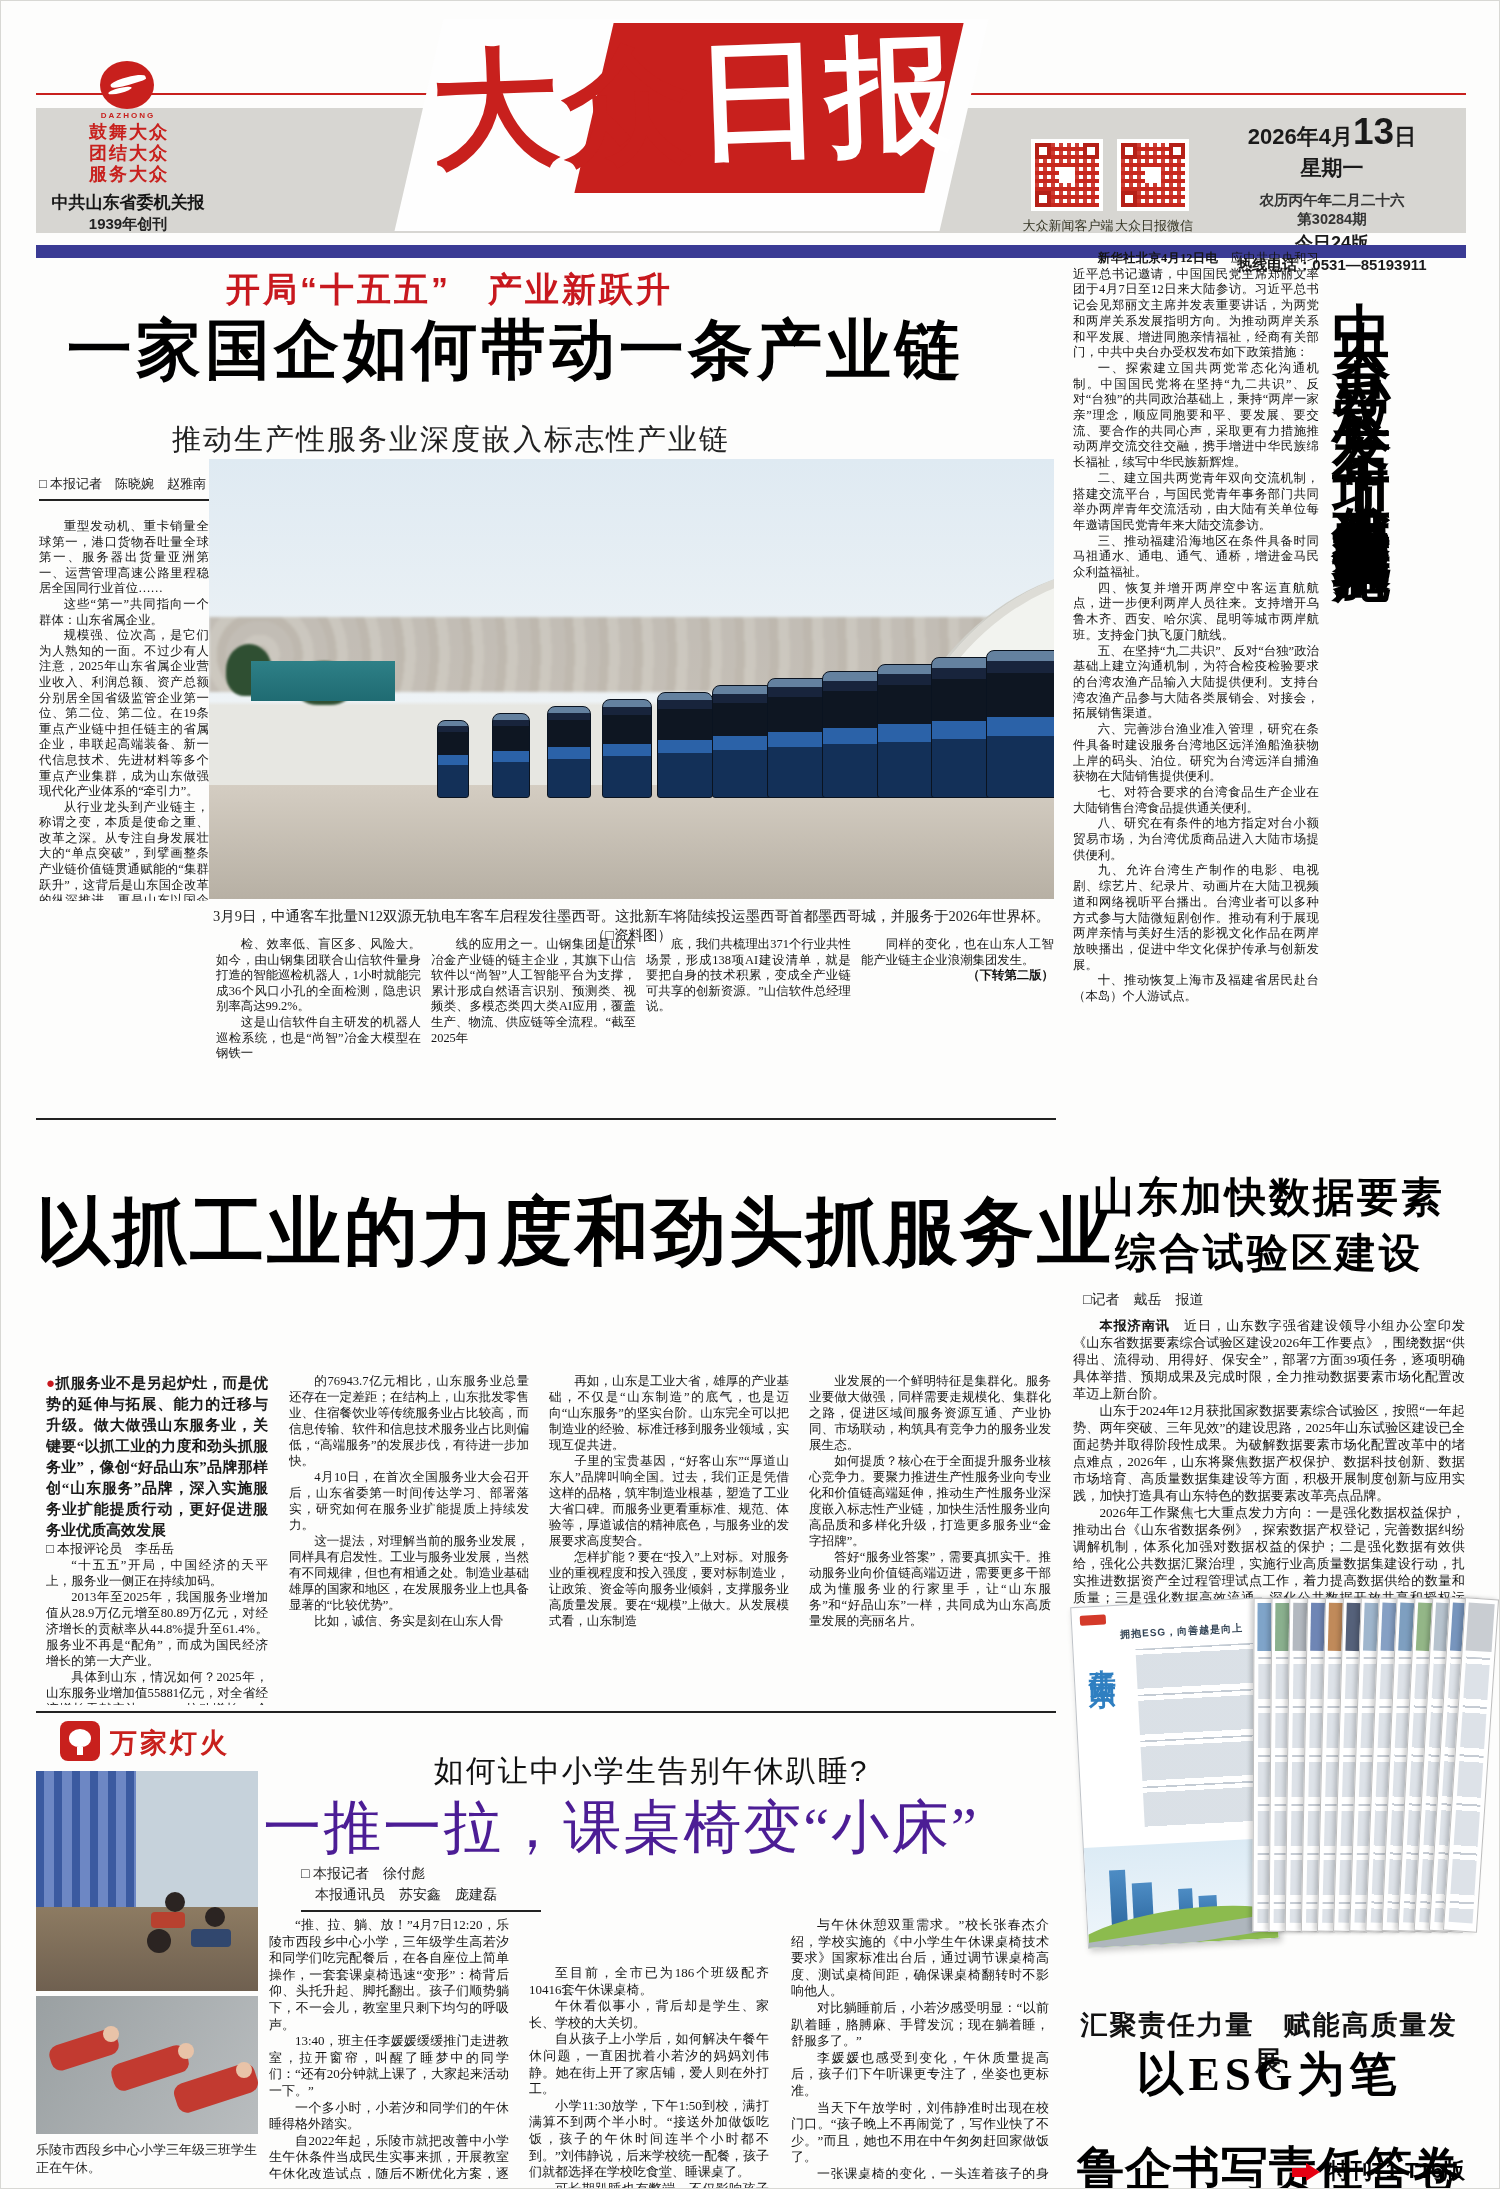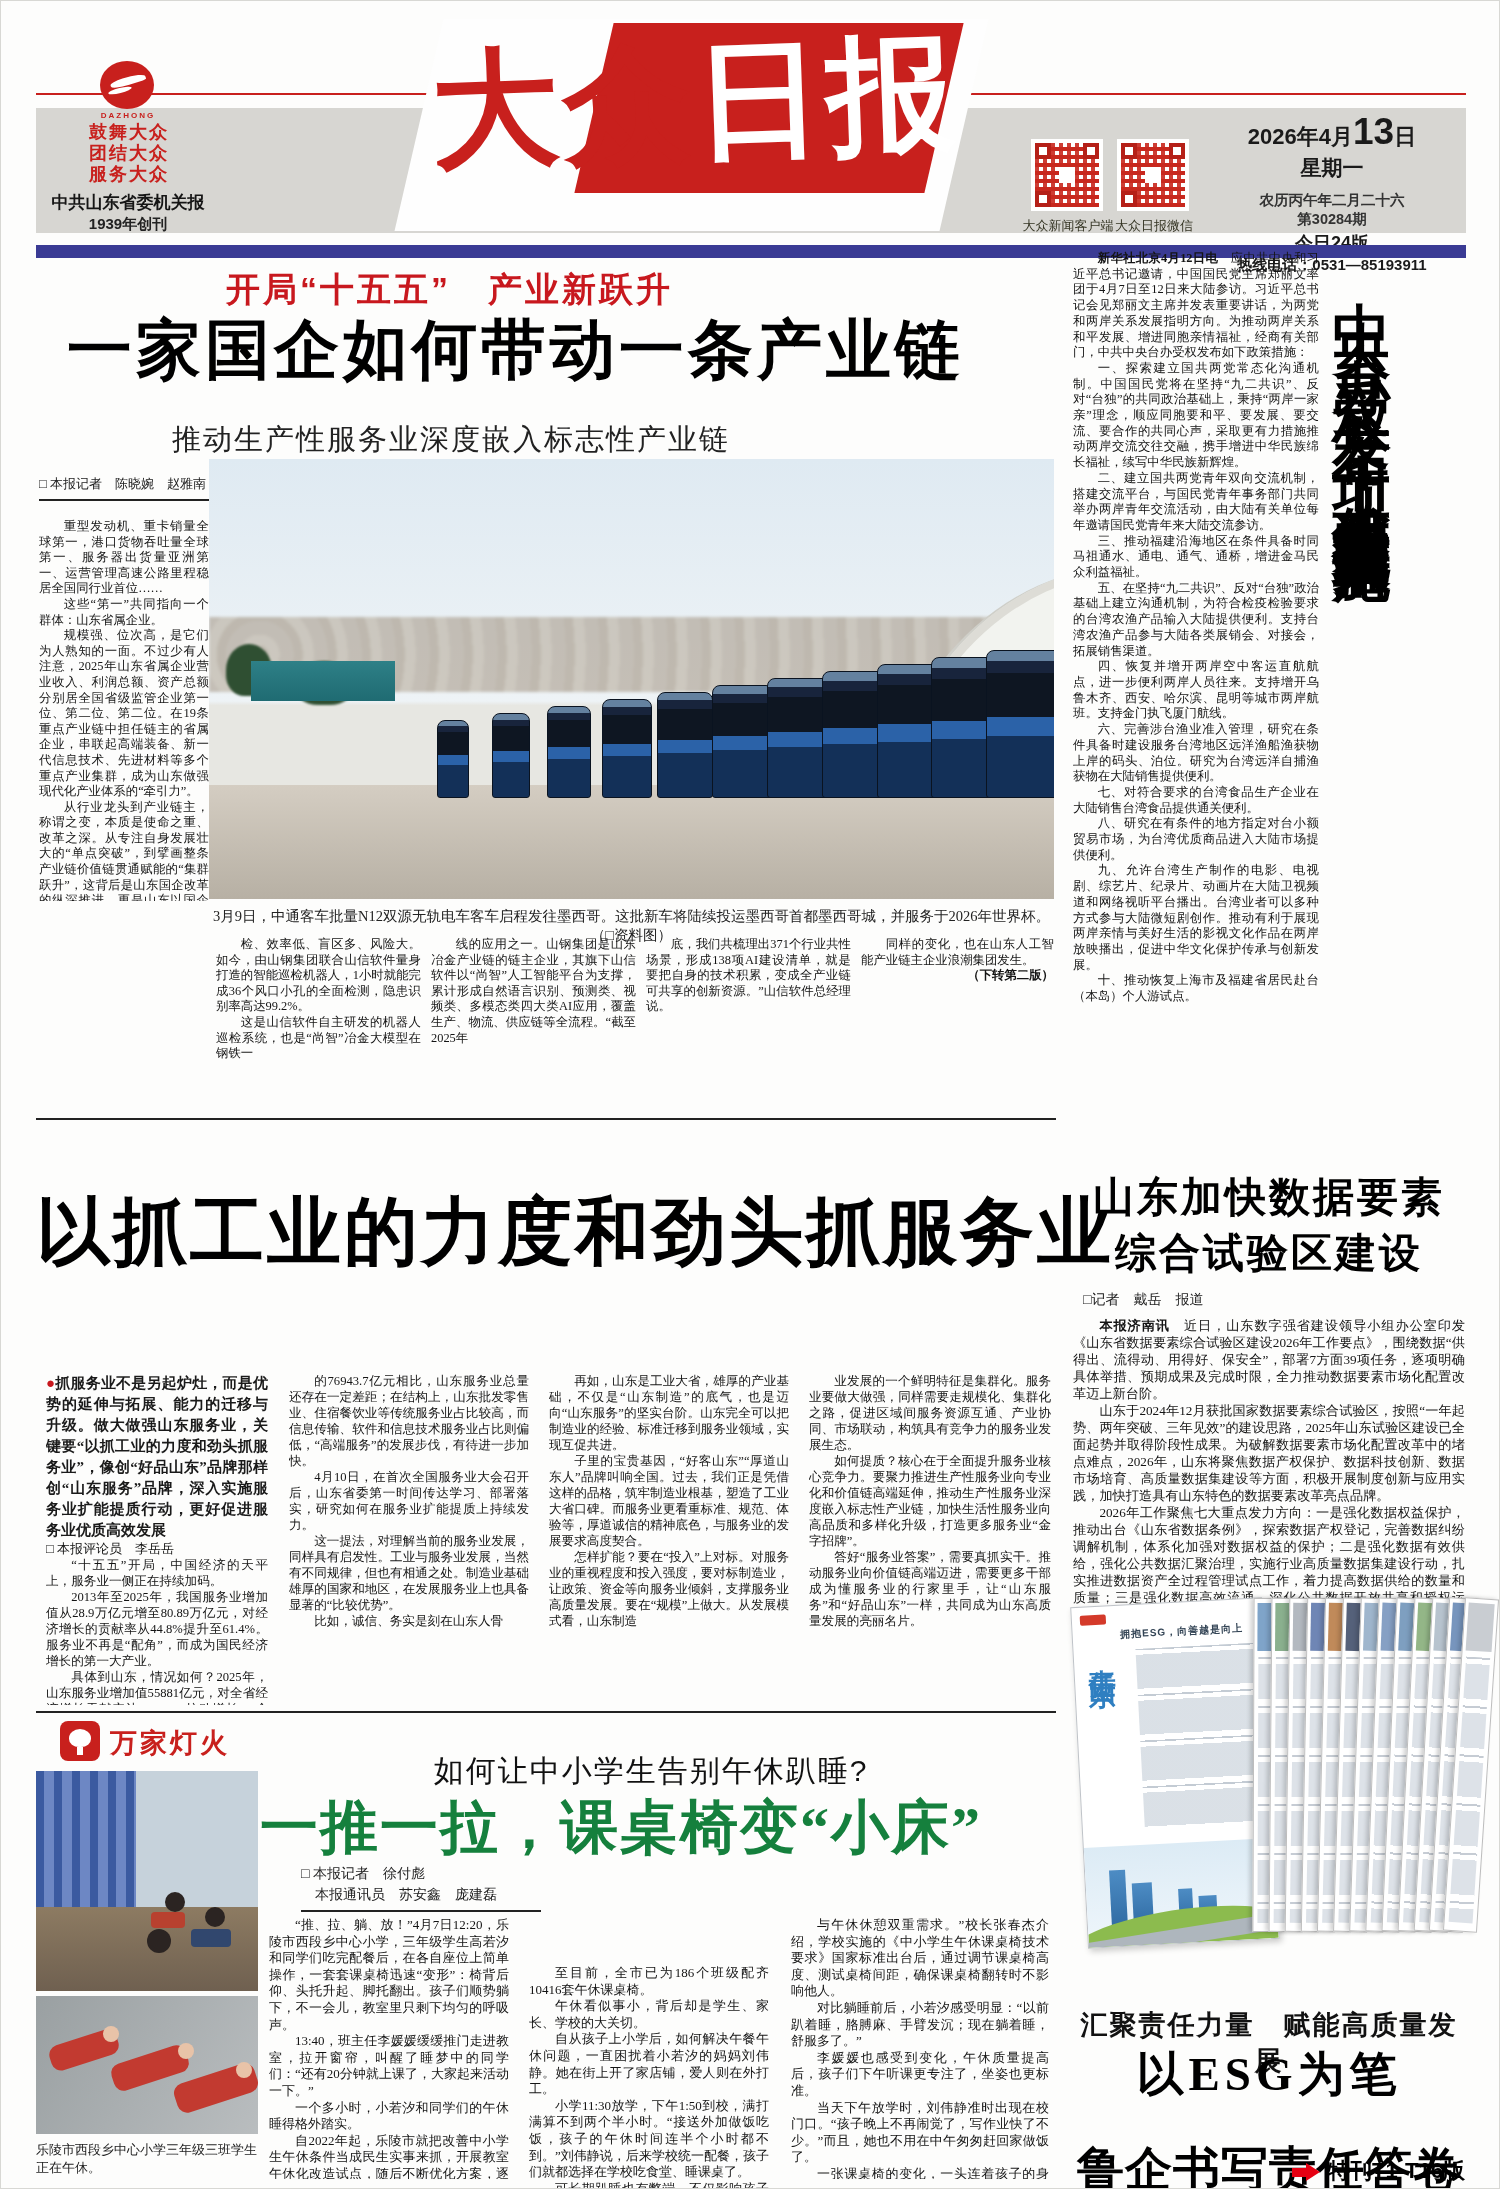--- a/index.html
+++ b/index.html
@@ -127,22 +127,22 @@
           letter-spacing:5px; color:#000; }
   .esg2 { left:1072px; top:2099px; width:392px; text-align:center; font-size:47px; font-weight:900;
           letter-spacing:1px; color:#000;margin-top:38px; }
   .special { left:1150px; top:2155px; width:314px; text-align:right; font-size:22px; font-weight:900; color:#000; }
   .arrow-bar { display:inline-block; width:16px; height:9px; background:#e60012; vertical-align:middle; margin-right:-2px; }
   .arrow-tip { display:inline-block; width:0; height:0; border-left:14px solid #e60012;
                border-top:9px solid transparent; border-bottom:9px solid transparent; vertical-align:middle; margin-right:8px; }
 
   
   .kicker2 { left:250px; top:1750px; width:800px; text-align:center; font-size:30px; letter-spacing:2px; color:#111; }
-  .headline3 { left:180px; top:1788px; width:880px; text-align:center; font-size:58px; font-weight:700;
-               letter-spacing:2px; color:#15803d; white-space:nowrap; }
+  .headline3 { left:180px; top:1788px; width:880px; text-align:center; font-size:58px; font-weight:400;
+               letter-spacing:2px; color:#4c1d95; white-space:nowrap; }
   .byline3 { left:300px; top:1862px; width:240px; font-size:14px; line-height:21px; color:#222;
              border-bottom:2px solid #222; padding-bottom:5px; }
   .byline3 .ind { padding-left:14px; }
   .ncol { top:1916px; height:262px; font-size:13px; line-height:16.6px; }
 
   
   .lantern { left:40px; top:1720px; width:216px; height:44px;margin-left:19px; }
   .lantern-icon { position:absolute; left:0; top:0; width:40px; height:40px; background:#c8201d; border-radius:8px; }
   .lantern-icon::before { content:""; position:absolute; left:9px; top:8px; width:22px; height:18px;
         background:#fff; border-radius:50% 50% 45% 45%; }
@@ -275,22 +275,22 @@
       </div>
     <p class="jump">（下转第二版）</p>
   </div>
 
   <div class="col twcol serif">
     <p><b>新华社北京4月12日电</b><span>　应中共中央和习近平总书记邀请，中国国民党主席郑丽文率团于4月7日至12日来大陆参访。习近平总书记会见郑丽文主席并发表重要讲话，为两党和两岸关系发展指明方向。为推动两岸关系和平发展、增进同胞亲情福祉，经商有关部门，中共中央台办受权发布如下政策措施：</span></p>
     <div>
         <p>一、探索建立国共两党常态化沟通机制。中国国民党将在坚持“九二共识”、反对“台独”的共同政治基础上，秉持“两岸一家亲”理念，顺应同胞要和平、要发展、要交流、要合作的共同心声，采取更有力措施推动两岸交流交往交融，携手增进中华民族绵长福祉，续写中华民族新辉煌。</p>
         <p>二、建立国共两党青年双向交流机制，搭建交流平台，与国民党青年事务部门共同举办两岸青年交流活动，由大陆有关单位每年邀请国民党青年来大陆交流参访。</p>
         <p>三、推动福建沿海地区在条件具备时同马祖通水、通电、通气、通桥，增进金马民众利益福祉。</p>
+        <p>四、恢复并增开两岸空中客运直航航点，进一步便利两岸人员往来。支持增开乌鲁木齐、西安、哈尔滨、昆明等城市两岸航班。支持金门执飞厦门航线。</p>
         <p>五、在坚持“九二共识”、反对“台独”政治基础上建立沟通机制，为符合检疫检验要求的台湾农渔产品输入大陆提供便利。支持台湾农渔产品参与大陆各类展销会、对接会，拓展销售渠道。</p>
-        <p>四、恢复并增开两岸空中客运直航航点，进一步便利两岸人员往来。支持增开乌鲁木齐、西安、哈尔滨、昆明等城市两岸航班。支持金门执飞厦门航线。</p>
         <p>六、完善涉台渔业准入管理，研究在条件具备时建设服务台湾地区远洋渔船渔获物上岸的码头、泊位。研究为台湾远洋自捕渔获物在大陆销售提供便利。</p>
         <p>七、对符合要求的台湾食品生产企业在大陆销售台湾食品提供通关便利。</p>
         <p>八、研究在有条件的地方指定对台小额贸易市场，为台湾优质商品进入大陆市场提供便利。</p>
         <p>九、允许台湾生产制作的电影、电视剧、综艺片、纪录片、动画片在大陆卫视频道和网络视听平台播出。台湾业者可以多种方式参与大陆微短剧创作。推动有利于展现两岸亲情与美好生活的影视文化作品在两岸放映播出，促进中华文化保护传承与创新发展。</p>
         <p>十、推动恢复上海市及福建省居民赴台（本岛）个人游试点。</p>
       </div>
   </div>
   <div class="abs vert-head">
     <span class="vt-main">中央台办受权发布十项</span>
     <span class="vt-sub">促进两岸交流合作的政策措施</span>

